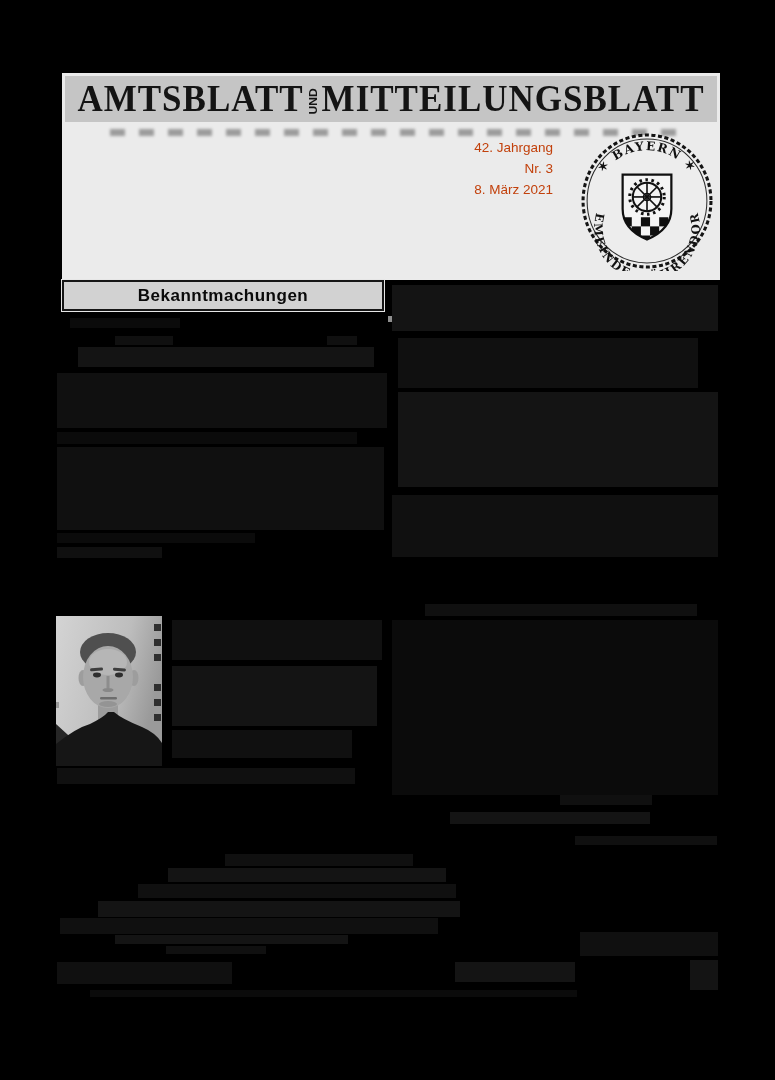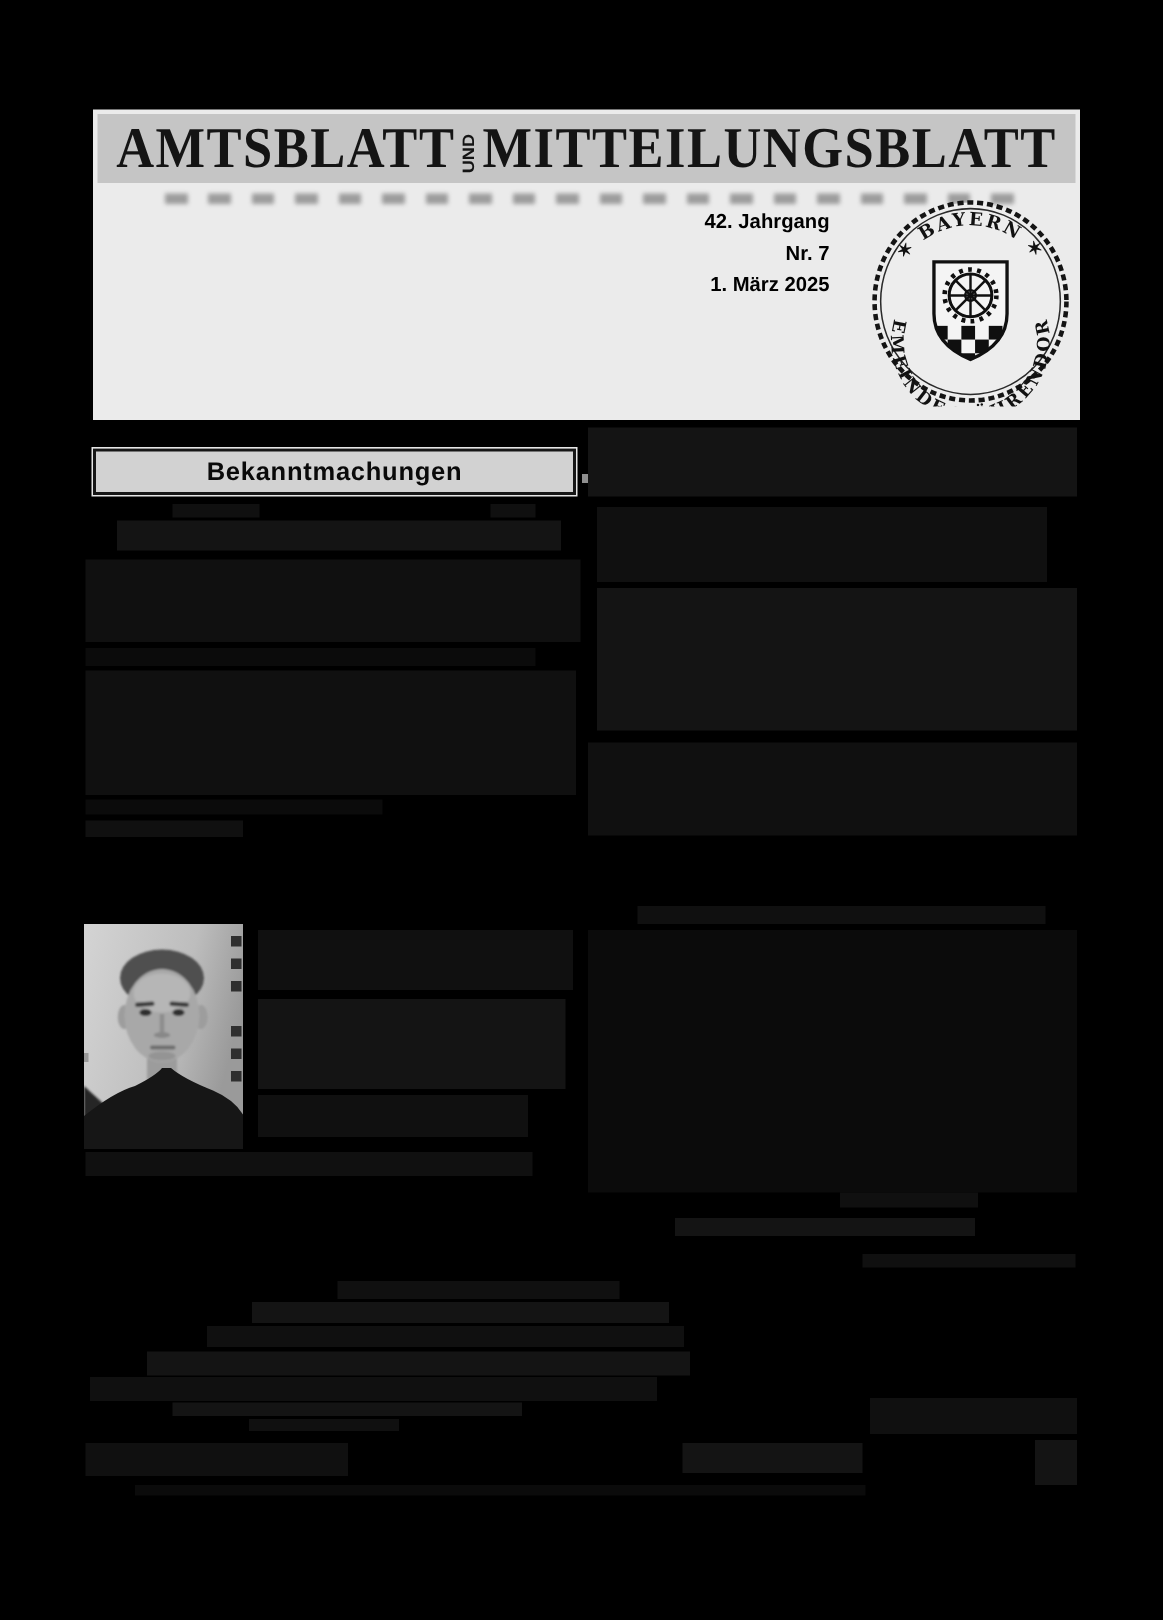--- a/index.html
+++ b/index.html
@@ -14,25 +14,25 @@
         white-space:nowrap;transform:scaleY(1.1);letter-spacing:1px;}
   .band-und{display:inline-block;width:18px;font-family:"Liberation Sans",sans-serif;
         font-size:11px;font-weight:bold;letter-spacing:0;transform:rotate(-90deg) translateX(2px);}
   .blurline{position:absolute;left:48px;top:56px;width:568px;height:7px;
         background:repeating-linear-gradient(90deg,#898989 0 15px,rgba(0,0,0,0) 15px 29px);
         filter:blur(1.4px);opacity:.8;}
   .title{position:absolute;left:22px;top:60px;font-weight:bold;color:#0d0d0d;
         font-size:60px;line-height:56px;}
   .title span{display:block;transform:scaleX(.9) scaleY(1.08);transform-origin:left center;white-space:nowrap;}
   .issue{position:absolute;left:200px;top:64px;width:291px;text-align:right;
-        font-weight:bold;font-size:13.5px;color:#000000;line-height:21px;}
+        font-weight:normal;font-size:13.5px;color:#c2410c;line-height:21px;}
   .seal{position:absolute;left:518px;top:58px;}
 
   
-  .section-bar{position:absolute;left:62px;top:299px;width:318px;height:27px;
+  .section-bar{position:absolute;left:62px;top:280px;width:318px;height:27px;
         background:#d2d2d2;border:2px solid #161616;outline:1px solid #e6e6e6;
         display:flex;align-items:center;justify-content:center;}
   .section-bar span{font-weight:bold;font-size:17px;color:#0a0a0a;letter-spacing:.5px;}
 
   
   .photo{position:absolute;left:56px;top:616px;width:106px;height:150px;}
 
   
   .rx-layer{position:absolute;left:0;top:0;width:775px;height:1080px;}
   .rx{position:absolute;}
@@ -83,22 +83,22 @@
   <div class="header" style="background: rgb(235, 235, 235);">
     <div class="band" style="background: rgb(197, 197, 197);">
       <div class="band-text"><span>AMTSBLATT</span><span class="band-und">UND</span><span>MITTEILUNGSBLATT</span></div>
     </div>
 
     <div class="blurline"></div>
 
 
     <div class="issue">
       <div>42. Jahrgang</div>
-      <div>Nr. 7</div>
-      <div>1. März 2025</div>
+      <div>Nr. 3</div>
+      <div>8. März 2021</div>
     </div>
 
     <svg class="seal" width="134" height="140" viewBox="0 0 132 136">
       <defs>
         <path id="sealTop" d="M 18,50 A 52,52 0 0 1 114,50" fill="none"></path>
         <path id="sealBottom" d="M 16,80 A 52,52 0 1 0 116,80" fill="none"></path>
         <clipPath id="shieldClip">
           <path d="M42,42 H90 V76 Q90,96 66,106 Q42,96 42,76 Z"></path>
         </clipPath>
       </defs>

